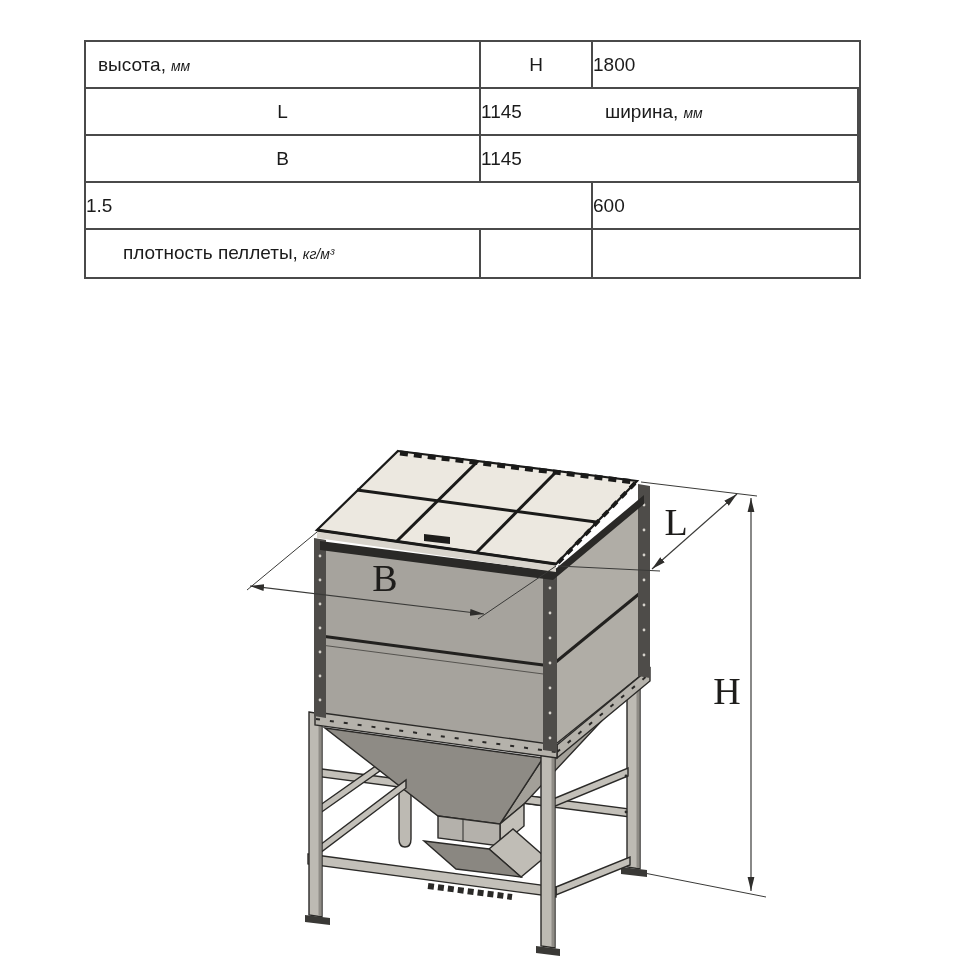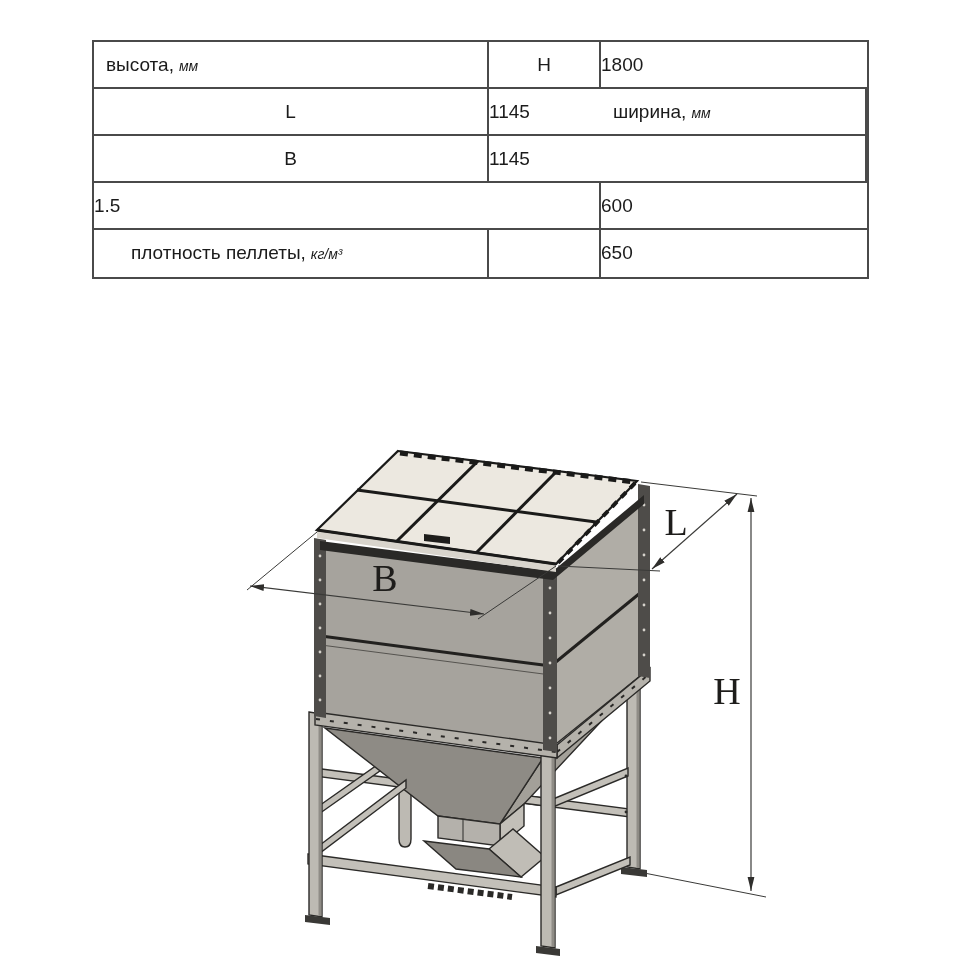--- a/index.html
+++ b/index.html
@@ -1,19 +1,19 @@
 <!DOCTYPE html>
 <html><head>
 <meta charset="utf-8">
 <style>
   html,body{margin:0;padding:0;background:#ffffff;}
   .page{position:relative;width:970px;height:970px;background:#ffffff;overflow:hidden;
         font-family:"Liberation Sans",sans-serif;color:#1b1b1b;}
   
-  .spec-table{position:absolute;left:92px;top:40px;display:grid;
+  .spec-table{position:absolute;left:84px;top:40px;display:grid;
               grid-template-columns:395px 112px 266px;
               border:2px solid #4a4a4a;background:#ffffff;}
   .cell{box-sizing:border-box;height:47px;line-height:45px;border-bottom:2px solid #4a4a4a;
         font-size:19px;white-space:nowrap;overflow:hidden;}
   .cell.c1{padding-left:12px;border-right:2px solid #4a4a4a;text-align:left;}
   .cell.c2{border-right:2px solid #4a4a4a;text-align:center;}
   .cell.c3{text-align:left;}
   .unit{font-style:italic;font-size:14px;margin-left:5px;}
   
   .drawing{position:absolute;left:0;top:0;}
@@ -42,21 +42,20 @@
     <div class="cell c3">1145</div>
 
     <div class="cell c2"></div>
     <div class="cell c3">1.5</div>
 
     <div class="cell c2"></div>
     <div class="cell c3">600</div>
 
     <div class="cell c1 row-last" style="border-bottom:none;padding-left:37px;"><span>плотность пеллеты,</span><span class="unit">кг/м³</span></div>
     <div class="cell c2" style="border-bottom:none;"></div>
-    <div class="cell c3" style="border-bottom:none;">650</div>
   </div>
 
   <svg class="drawing" width="970" height="970" viewBox="0 0 970 970">
     <defs>
       <marker id="dimArrow" viewBox="0 0 14 8" refX="14" refY="4" markerWidth="14" markerHeight="8" orient="auto-start-reverse" markerUnits="userSpaceOnUse">
         <path d="M0,0.6 L14,4 L0,7.4 Z" fill="#2f2e2c"></path>
       </marker>
     </defs>
 
     <g>

